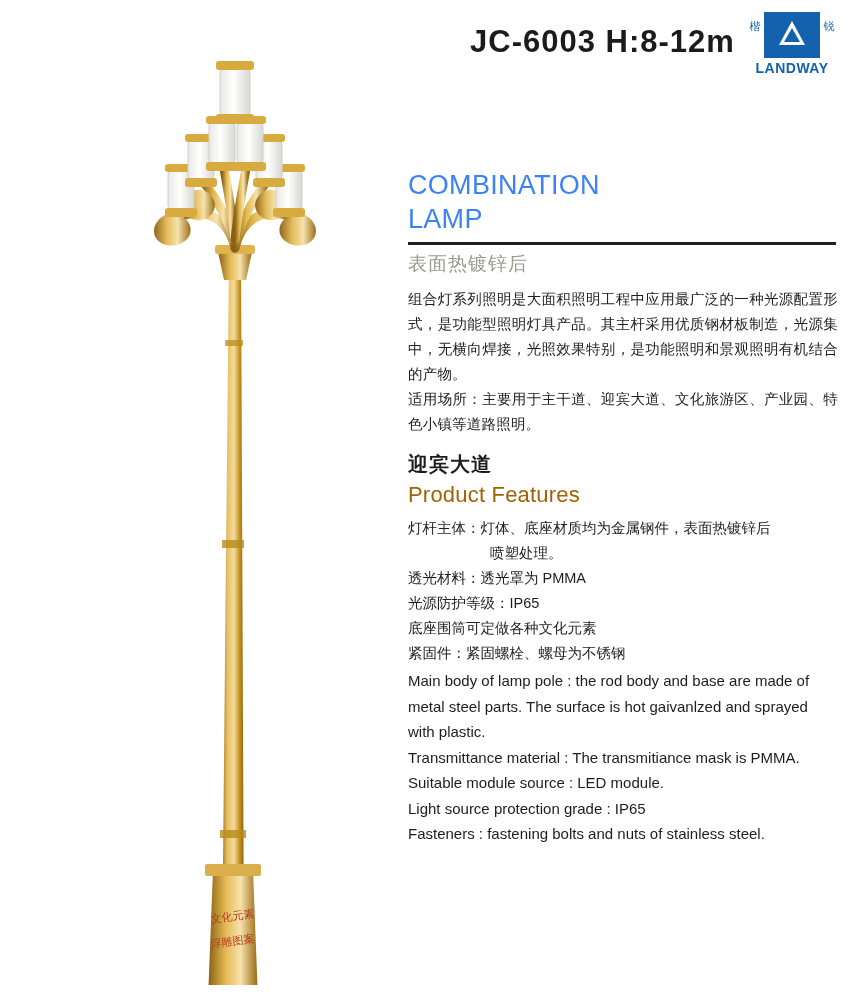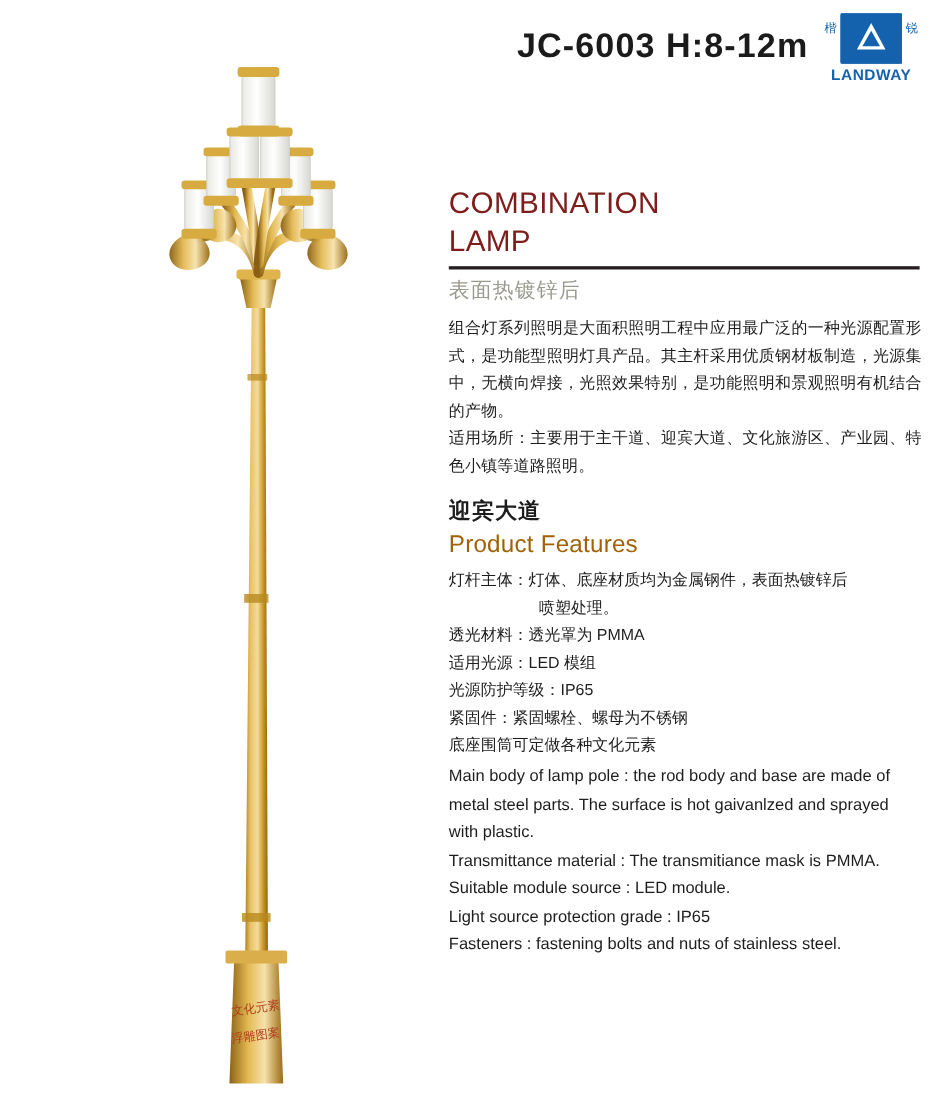--- a/index.html
+++ b/index.html
@@ -89,21 +89,21 @@
   
   .content {
     position: absolute;
     left: 408px;
     top: 168px;
     width: 430px;
   }
   .headline {
     font-size: 27px;
     line-height: 34px;
-    color: #7f1d1d;
+    color: #3b82f6;
     font-weight: normal;
     letter-spacing: 0.3px;
   }
   .headline .l2 { display: block; }
   .rule {
     border: none;
     border-top: 3px solid #231f20;
     margin: 6px 0 6px 0;
     width: 428px;
   }
@@ -291,30 +291,27 @@
 
     <div class="spec-list">
       <div class="spec-row">
         <span class="k">灯杆主体：</span><span class="v">灯体、底座材质均为金属钢件，表面热镀锌后</span>
         <span class="spec-cont">喷塑处理。</span>
       </div>
       <div class="spec-row">
         <span class="k">透光材料：</span><span class="v">透光罩为 PMMA</span>
       </div>
       <div class="spec-row">
-        <span class="k">适用光源：</span><span class="v">LED 模组</span>
-      </div>
-      <div class="spec-row">
         <span class="k">光源防护等级：</span><span class="v">IP65</span>
       </div>
       <div class="spec-row">
+        <span class="k">底座围筒可定做各种文化元素</span>
+      </div>
+      <div class="spec-row">
         <span class="k">紧固件：</span><span class="v">紧固螺栓、螺母为不锈钢</span>
-      </div>
-      <div class="spec-row">
-        <span class="k">底座围筒可定做各种文化元素</span>
       </div>
     </div>
 
     <div class="en-list">
       <div>Main body of lamp pole : the rod body and base are made of metal steel parts. The surface is hot gaivanlzed and sprayed with plastic.</div>
       <div>Transmittance material : The transmitiance mask is PMMA.</div>
       <div>Suitable module source : LED module.</div>
       <div>Light source protection grade : IP65</div>
       <div>Fasteners : fastening bolts and nuts of stainless steel.</div>
     </div>

